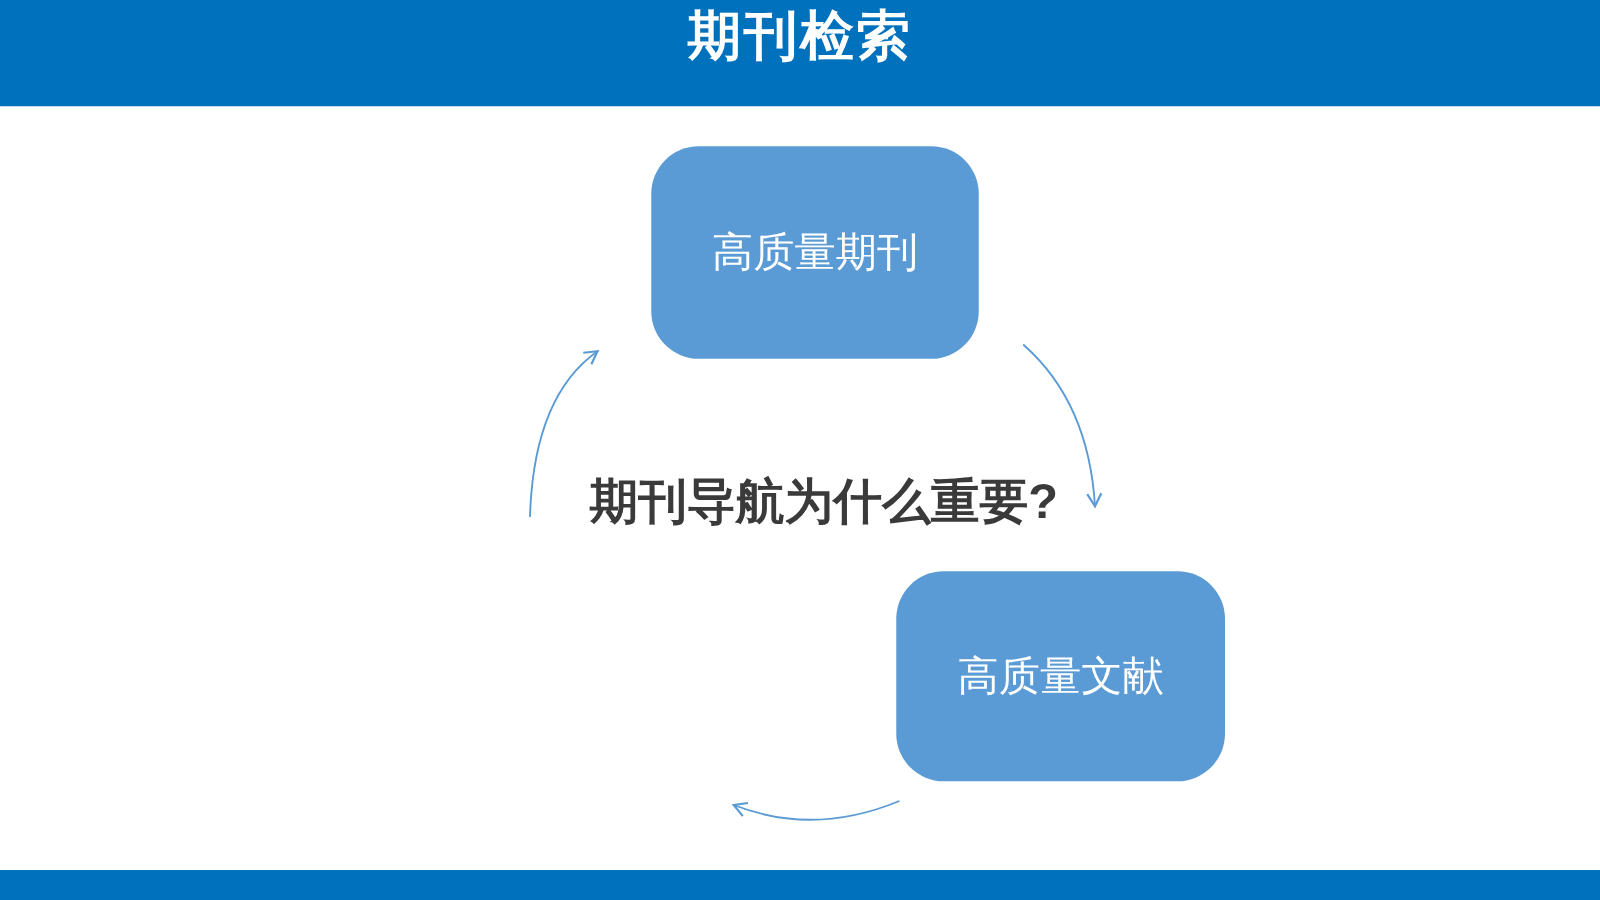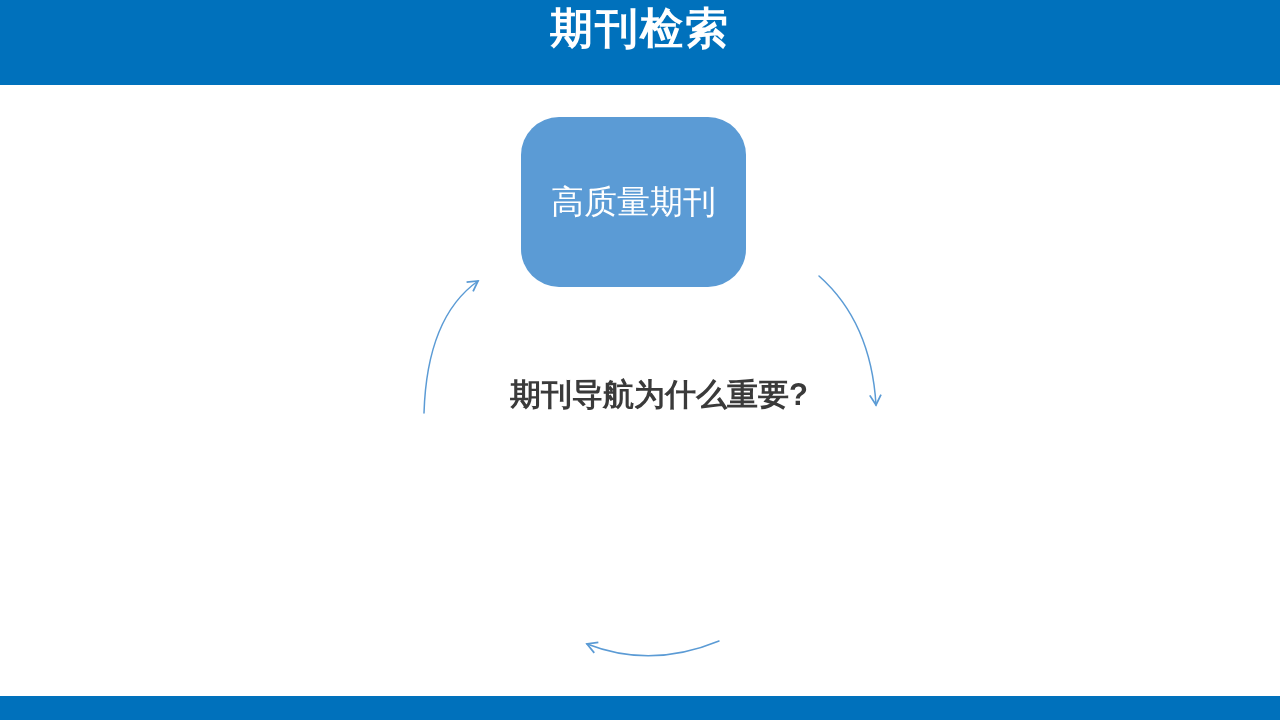--- a/index.html
+++ b/index.html
@@ -44,31 +44,31 @@
     background: #5B9BD5;
     border-radius: 38px;
     display: flex;
     align-items: center;
     justify-content: center;
     color: #ffffff;
     font-size: 33px;
     font-weight: 400;
     white-space: nowrap;
   }
-  .node-top          { left: 521px; top: 117px; width: 225px; height: 170px; }
+  .node-top          { left: 521px; top: 117px; width: 262px; height: 170px; }
   .node-bottom-left  { left: 323px; top: 457px; width: 267px; height: 168px; }
   .node-bottom-right { left: 717px; top: 457px; width: 263px; height: 168px; }
 
   
   .center-question {
     position: absolute;
     left: 659px; top: 374px;
     transform: translateX(-50%);
     color: #3A3A3A;
-    font-size: 31px;
+    font-size: 39px;
     font-weight: 700;
     white-space: nowrap;
   }
 
   
   .arrow-layer {
     position: absolute;
     left: 0; top: 0;
     width: 1280px; height: 720px;
     pointer-events: none;
@@ -92,18 +92,21 @@
     <path d="M 424 413 Q 427 317 478 281" fill="none" stroke="#5B9BD5" stroke-width="1.5" stroke-linecap="round" marker-end="url(#arrowhead)"></path>
     <path d="M 819 276 Q 871 322 876 405" fill="none" stroke="#5B9BD5" stroke-width="1.5" stroke-linecap="round" marker-end="url(#arrowhead)"></path>
     <path d="M 719 641 Q 651 669 587 644" fill="none" stroke="#5B9BD5" stroke-width="1.5" stroke-linecap="round" marker-end="url(#arrowhead)"></path>
   </svg>
 
   <div class="node node-top">
     <span>高质量期刊</span>
   </div>
 
 
+  <div class="node node-bottom-right">
+    <span>高质量文献</span>
+  </div>
 
   <div class="center-question">期刊导航为什么重要?</div>
 
   <div class="footer-bar"></div>
 
 </div>
 
 </body></html>

